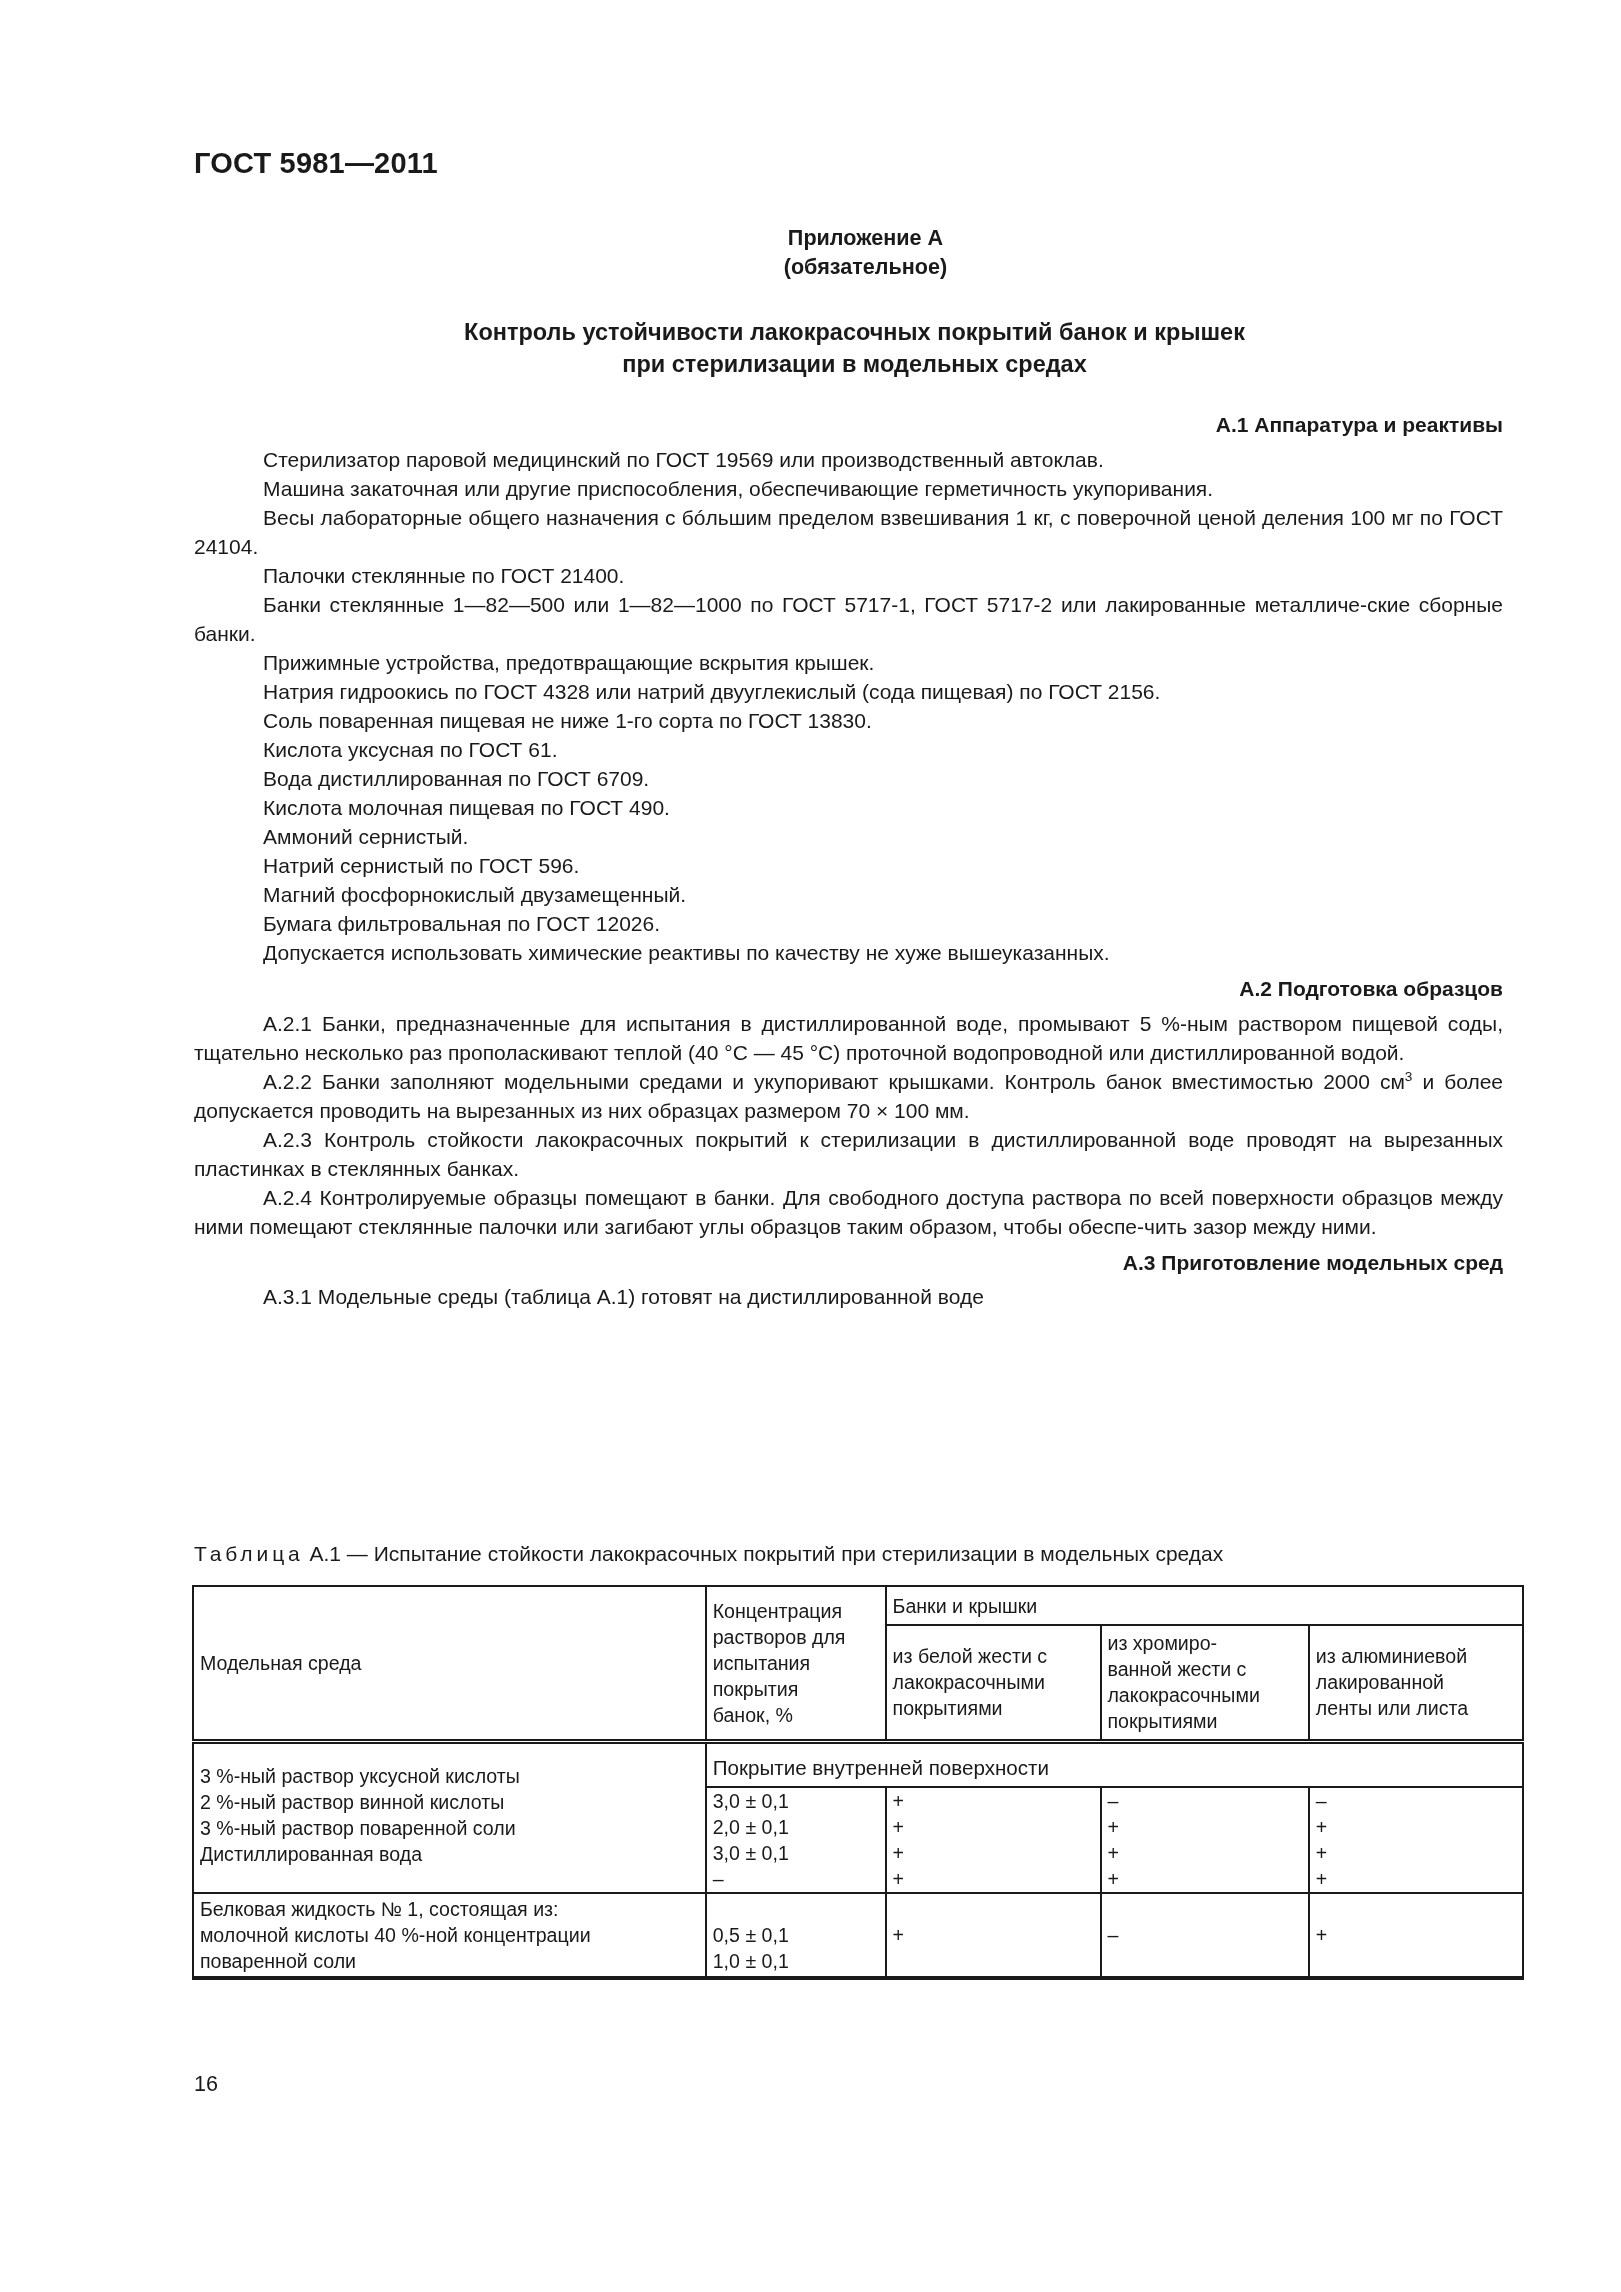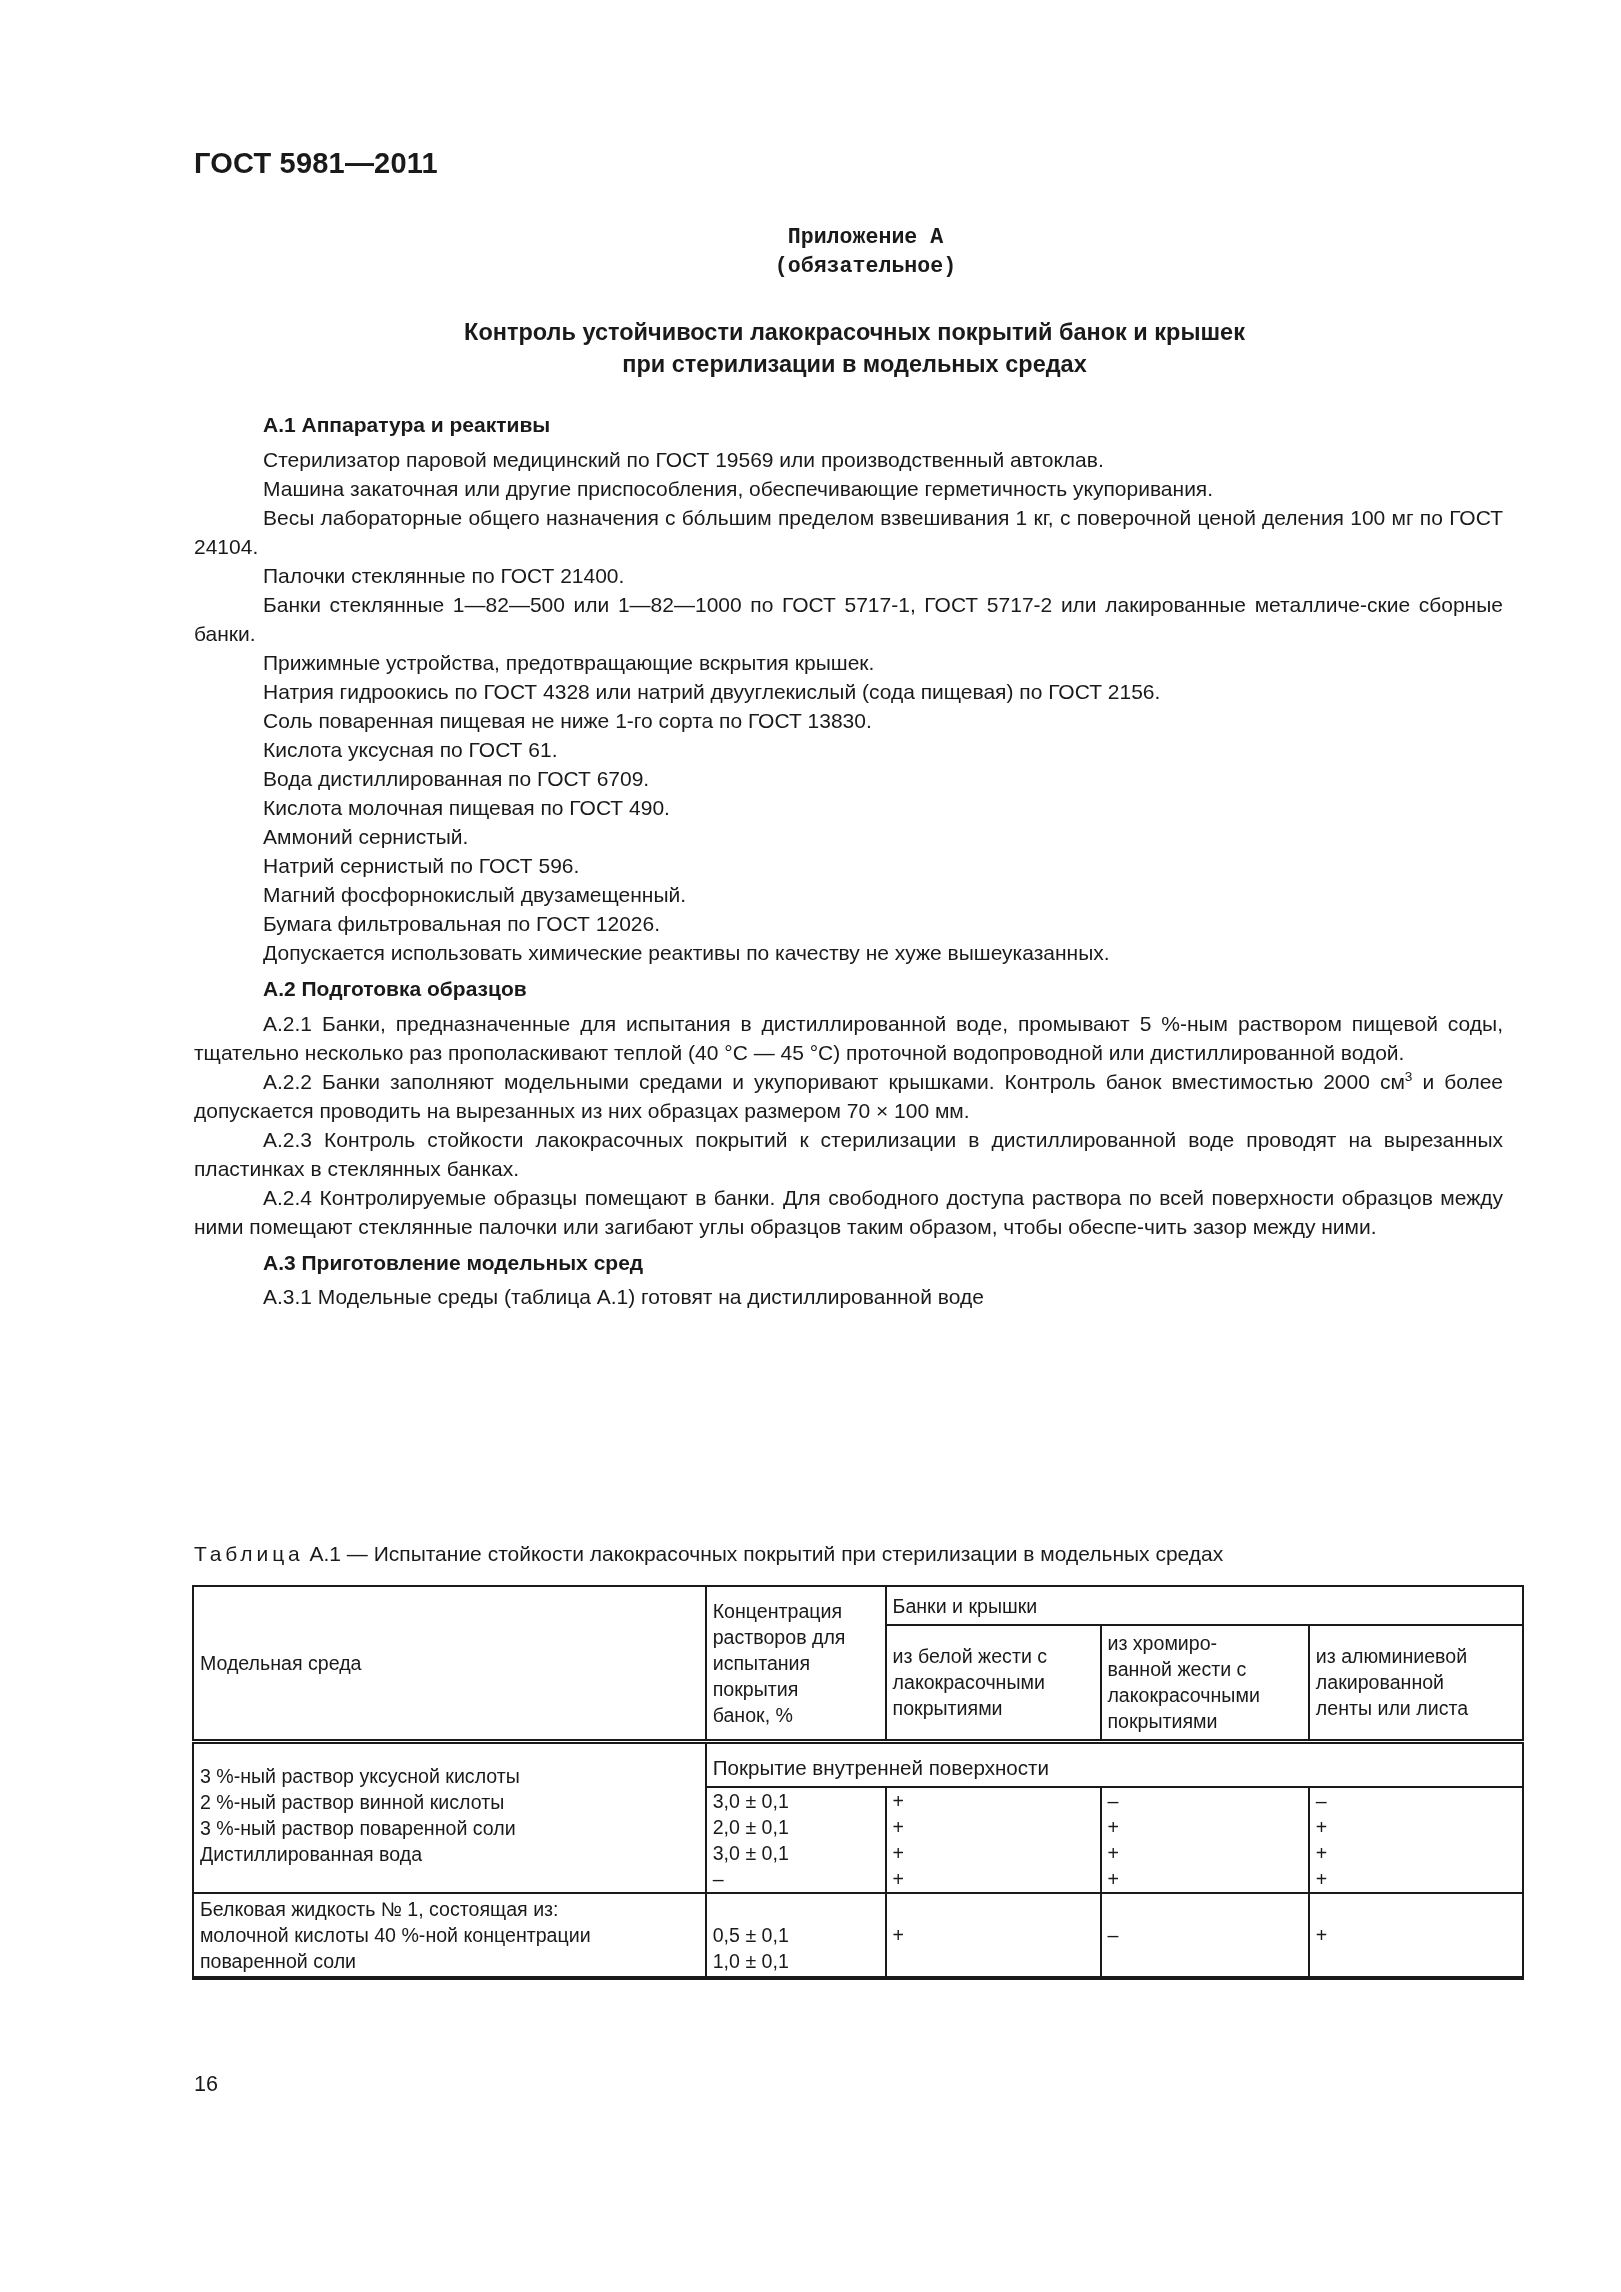--- a/index.html
+++ b/index.html
@@ -1,23 +1,23 @@
 <!DOCTYPE html>
 <html><head>
 <meta charset="utf-8">
 <style>
   html, body { margin: 0; padding: 0; background: #ffffff; }
   body { width: 1621px; height: 2293px; position: relative; overflow: hidden;
          font-family: "Liberation Sans", sans-serif; color: #1a1a1a; }
   .doc-id { position: absolute; left: 194px; top: 147px; font-size: 29px; font-weight: bold; letter-spacing: 0.2px; }
-  .annex { position: absolute; left: 0; width: 1621px; top: 223px; text-align: center; font-size: 21.6px; font-weight: bold; line-height: 29px; padding-left: 110px; box-sizing: border-box; font-family: Liberation Mono, monospace; }
+  .annex { position: absolute; left: 0; width: 1621px; top: 223px; text-align: center; font-size: 21.6px; font-weight: bold; line-height: 29px; padding-left: 110px; box-sizing: border-box; }
   .annex .sub { font-weight: bold; }
   .title { position: absolute; left: 0; width: 1621px; top: 316px; text-align: center; font-size: 23.5px; font-weight: bold; line-height: 32px; padding-left: 88px; box-sizing: border-box; }
   .content { position: absolute; left: 194px; width: 1309px; top: 410px; font-size: 21px; line-height: 29px; }
-  .h { font-weight: bold; padding-left: 69px; margin: 0; }
+  .h { font-weight: bold; padding-left: 69px; margin: 0; text-align: right; }
   .p { margin: 0; text-indent: 69px; text-align: justify; }
   .sp-a1 { height: 5.9px; }
   .sp-h { height: 6.9px; }
   .caption { position: absolute; left: 194px; top: 1539px; font-size: 21px; line-height: 29px; }
   .caption .spaced { letter-spacing: 3.9px; }
   sup { font-size: 13.7px; line-height: 0; vertical-align: super; }
   table.t { position: absolute; left: 192px; top: 1585px; width: 1332px; border-collapse: collapse; font-size: 19.6px; line-height: 26px; }
   table.t td { border: 2.9px solid #1a1a1a; padding: 0 5.9px; vertical-align: middle; text-align: left; }
   table.t tr.head-bottom td { border-bottom: 5.9px double #1a1a1a; }
   .c-env { width: 525px; }

